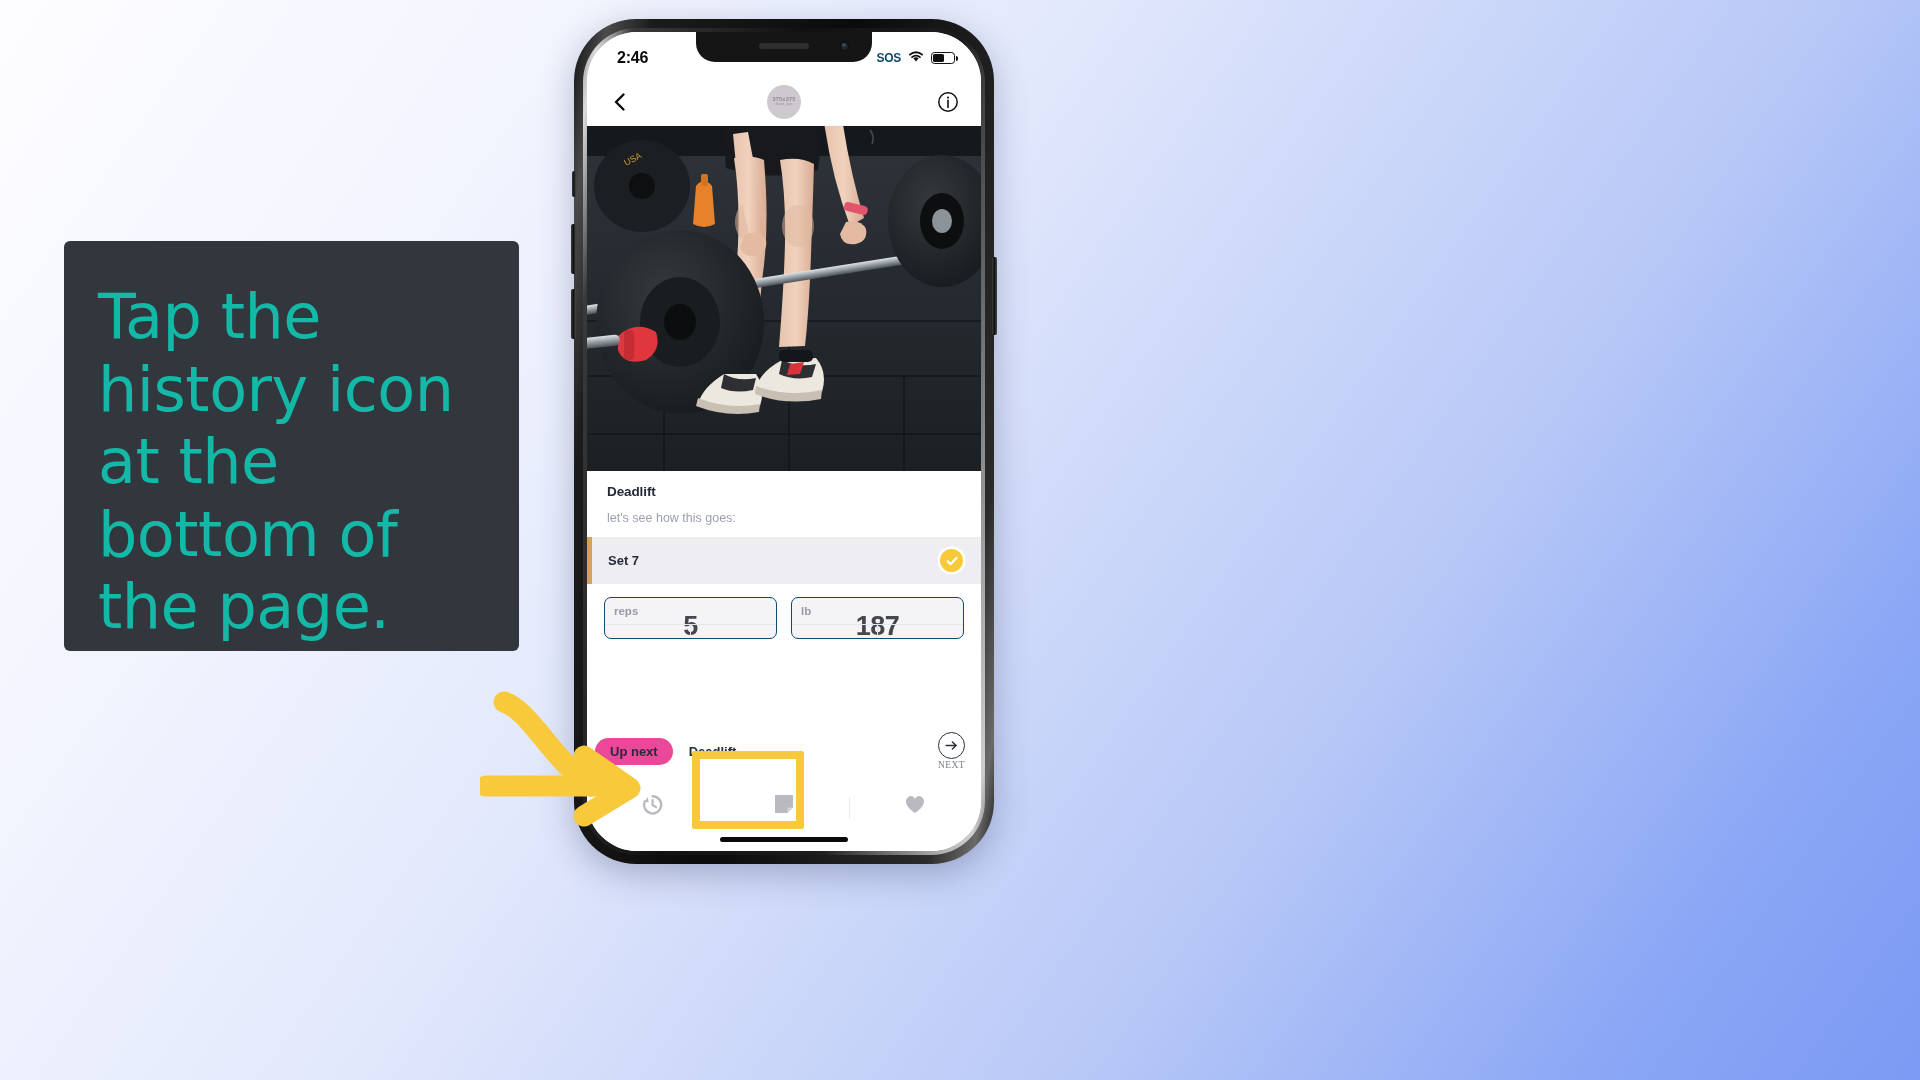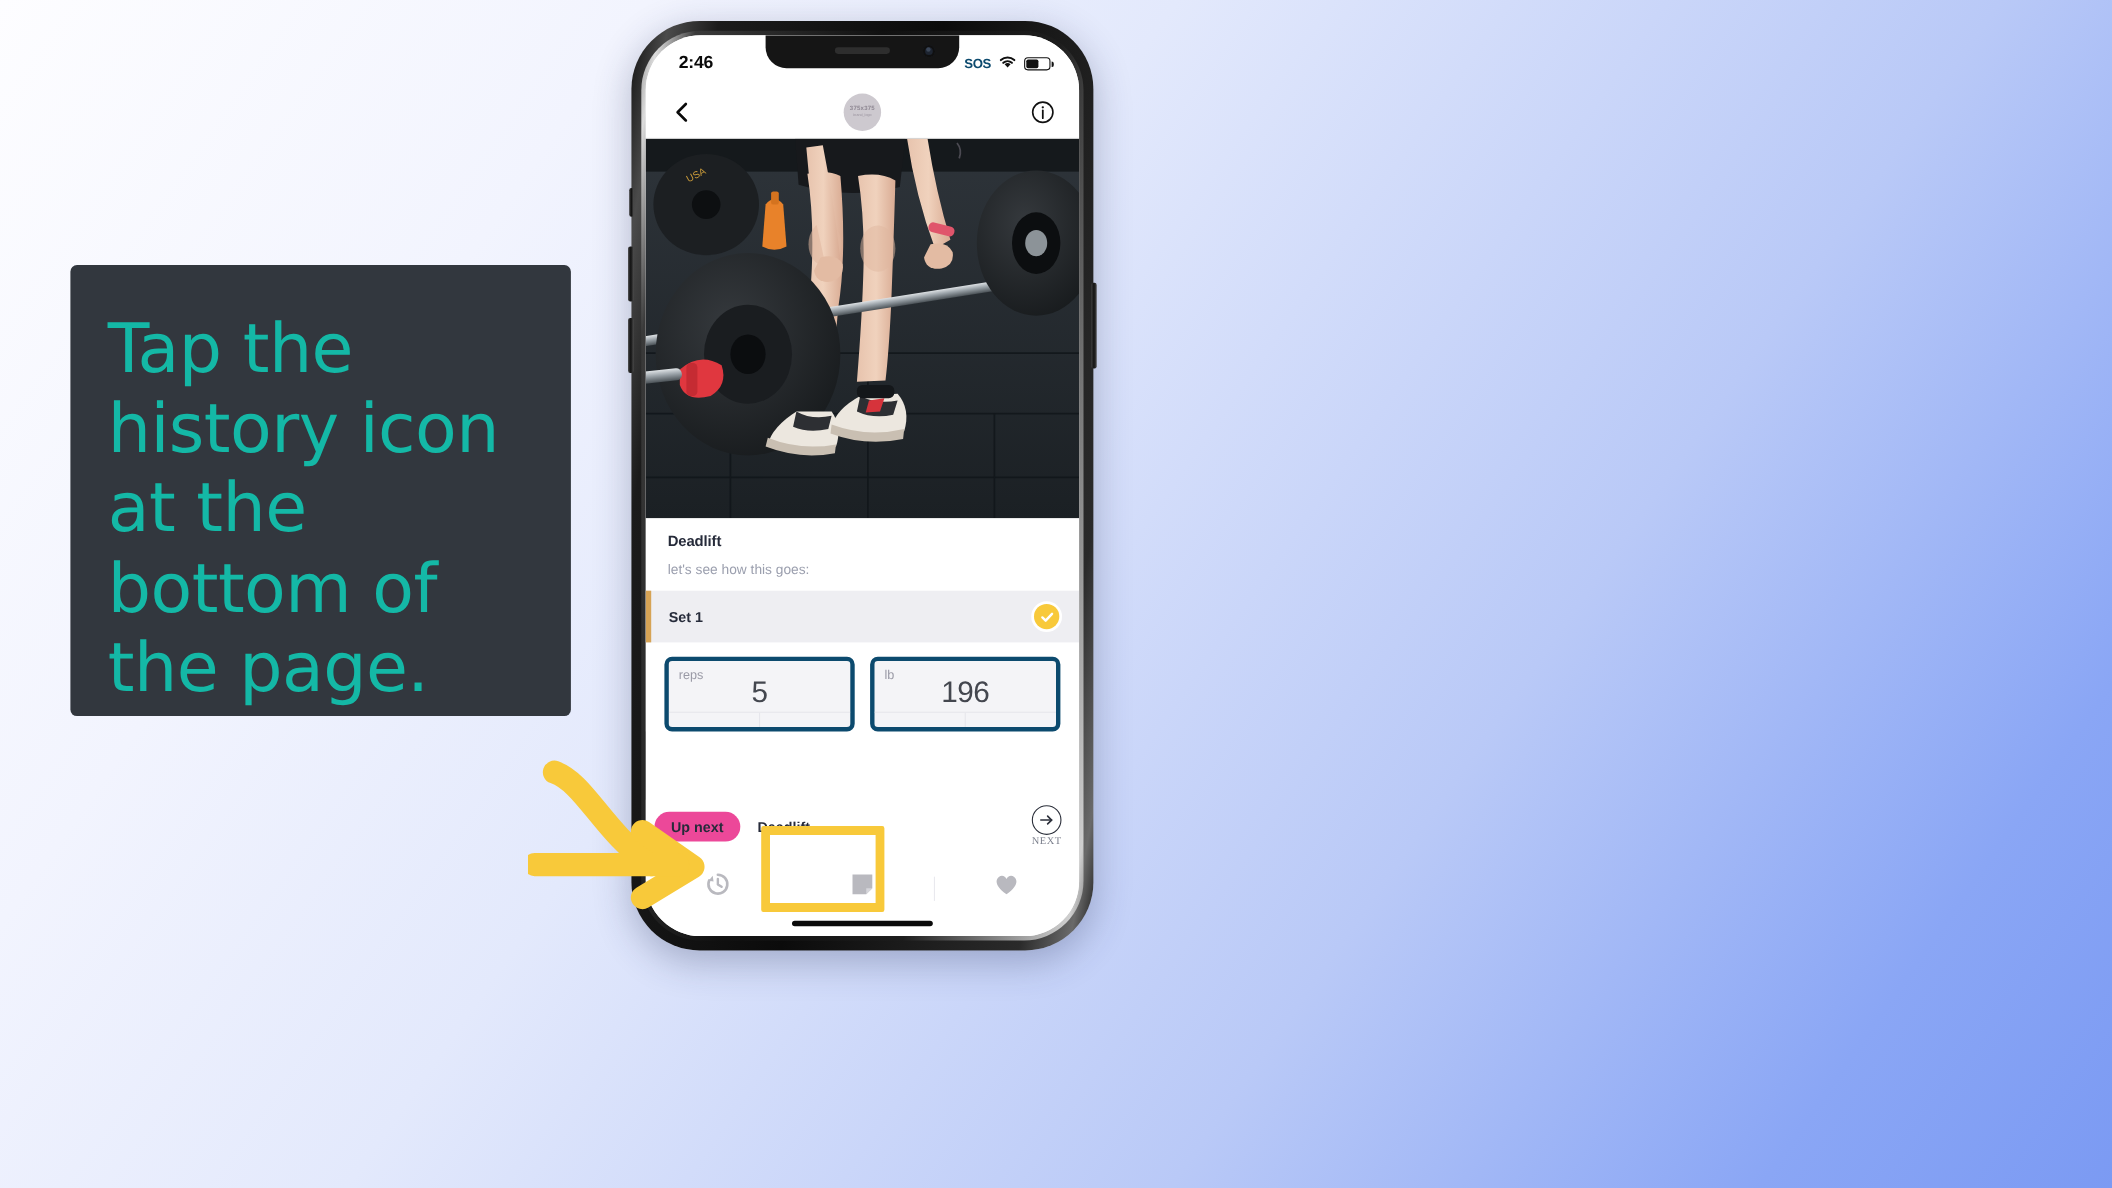--- a/index.html
+++ b/index.html
@@ -120,22 +120,22 @@
   }
   #set-label{ font-size:13px; font-weight:bold; color:#262b3a; }
   #set-check{
     width:23px; height:23px; border-radius:50%; background:#f8c93a;
     display:flex; align-items:center; justify-content:center;
     box-shadow:0 0 0 2.5px #fff;
   }
 
   #inputs-row{ display:flex; gap:14px; padding:13px 17px 0 17px; }
   .input-field{
-    flex:1; height:68px; background:#f4f4f7; border:4px solid #0c4a6e;
-    border-radius:7px; position:relative; overflow:hidden;
+    flex:1; height:42px; background:#f4f4f7; border:1px solid #0c4a6e;
+    border-radius:7px; position:relative; overflow:hidden;font-weight:bold;
   }
   .input-label{ position:absolute; left:9px; top:7px; font-size:11.5px; color:#9a9aa6; }
   .input-value{
     position:absolute; left:0; right:0; top:13px; text-align:center;
     font-size:27px; color:#44474f; letter-spacing:-0.5px;
   }
   .input-divider{
     position:absolute; left:0; right:0; bottom:0; height:14px;
     border-top:1px solid #e6e6ec; display:flex;
   }
@@ -328,40 +328,40 @@
         </svg>
       </div>
 
       <div id="exercise-panel">
         <div id="exercise-header">
           <div id="exercise-title">Deadlift</div>
         </div>
         <div id="exercise-note">let's see how this goes:</div>
 
         <div id="set-row">
-          <span id="set-label">Set 1</span>
+          <span id="set-label">Set 7</span>
           <span id="set-check">
             <svg width="14" height="14" viewBox="0 0 14 14">
               <path d="M2.6 7.3 L5.6 10.2 L11.4 4" stroke="#fff" stroke-width="2.2" fill="none" stroke-linecap="round" stroke-linejoin="round"></path>
             </svg>
           </span>
         </div>
 
         <div id="inputs-row">
           <div class="input-field">
             <span class="input-label">reps</span>
             <span class="input-value">5</span>
             <span class="input-divider">
                 <span></span>
                 <span></span>
               </span>
           </div>
           <div class="input-field">
             <span class="input-label">lb</span>
-            <span class="input-value">196</span>
+            <span class="input-value">187</span>
             <span class="input-divider">
                 <span></span>
                 <span></span>
               </span>
           </div>
         </div>
       </div>
 
       <div id="upnext-bar">
         <span id="upnext-pill">Up next</span>

